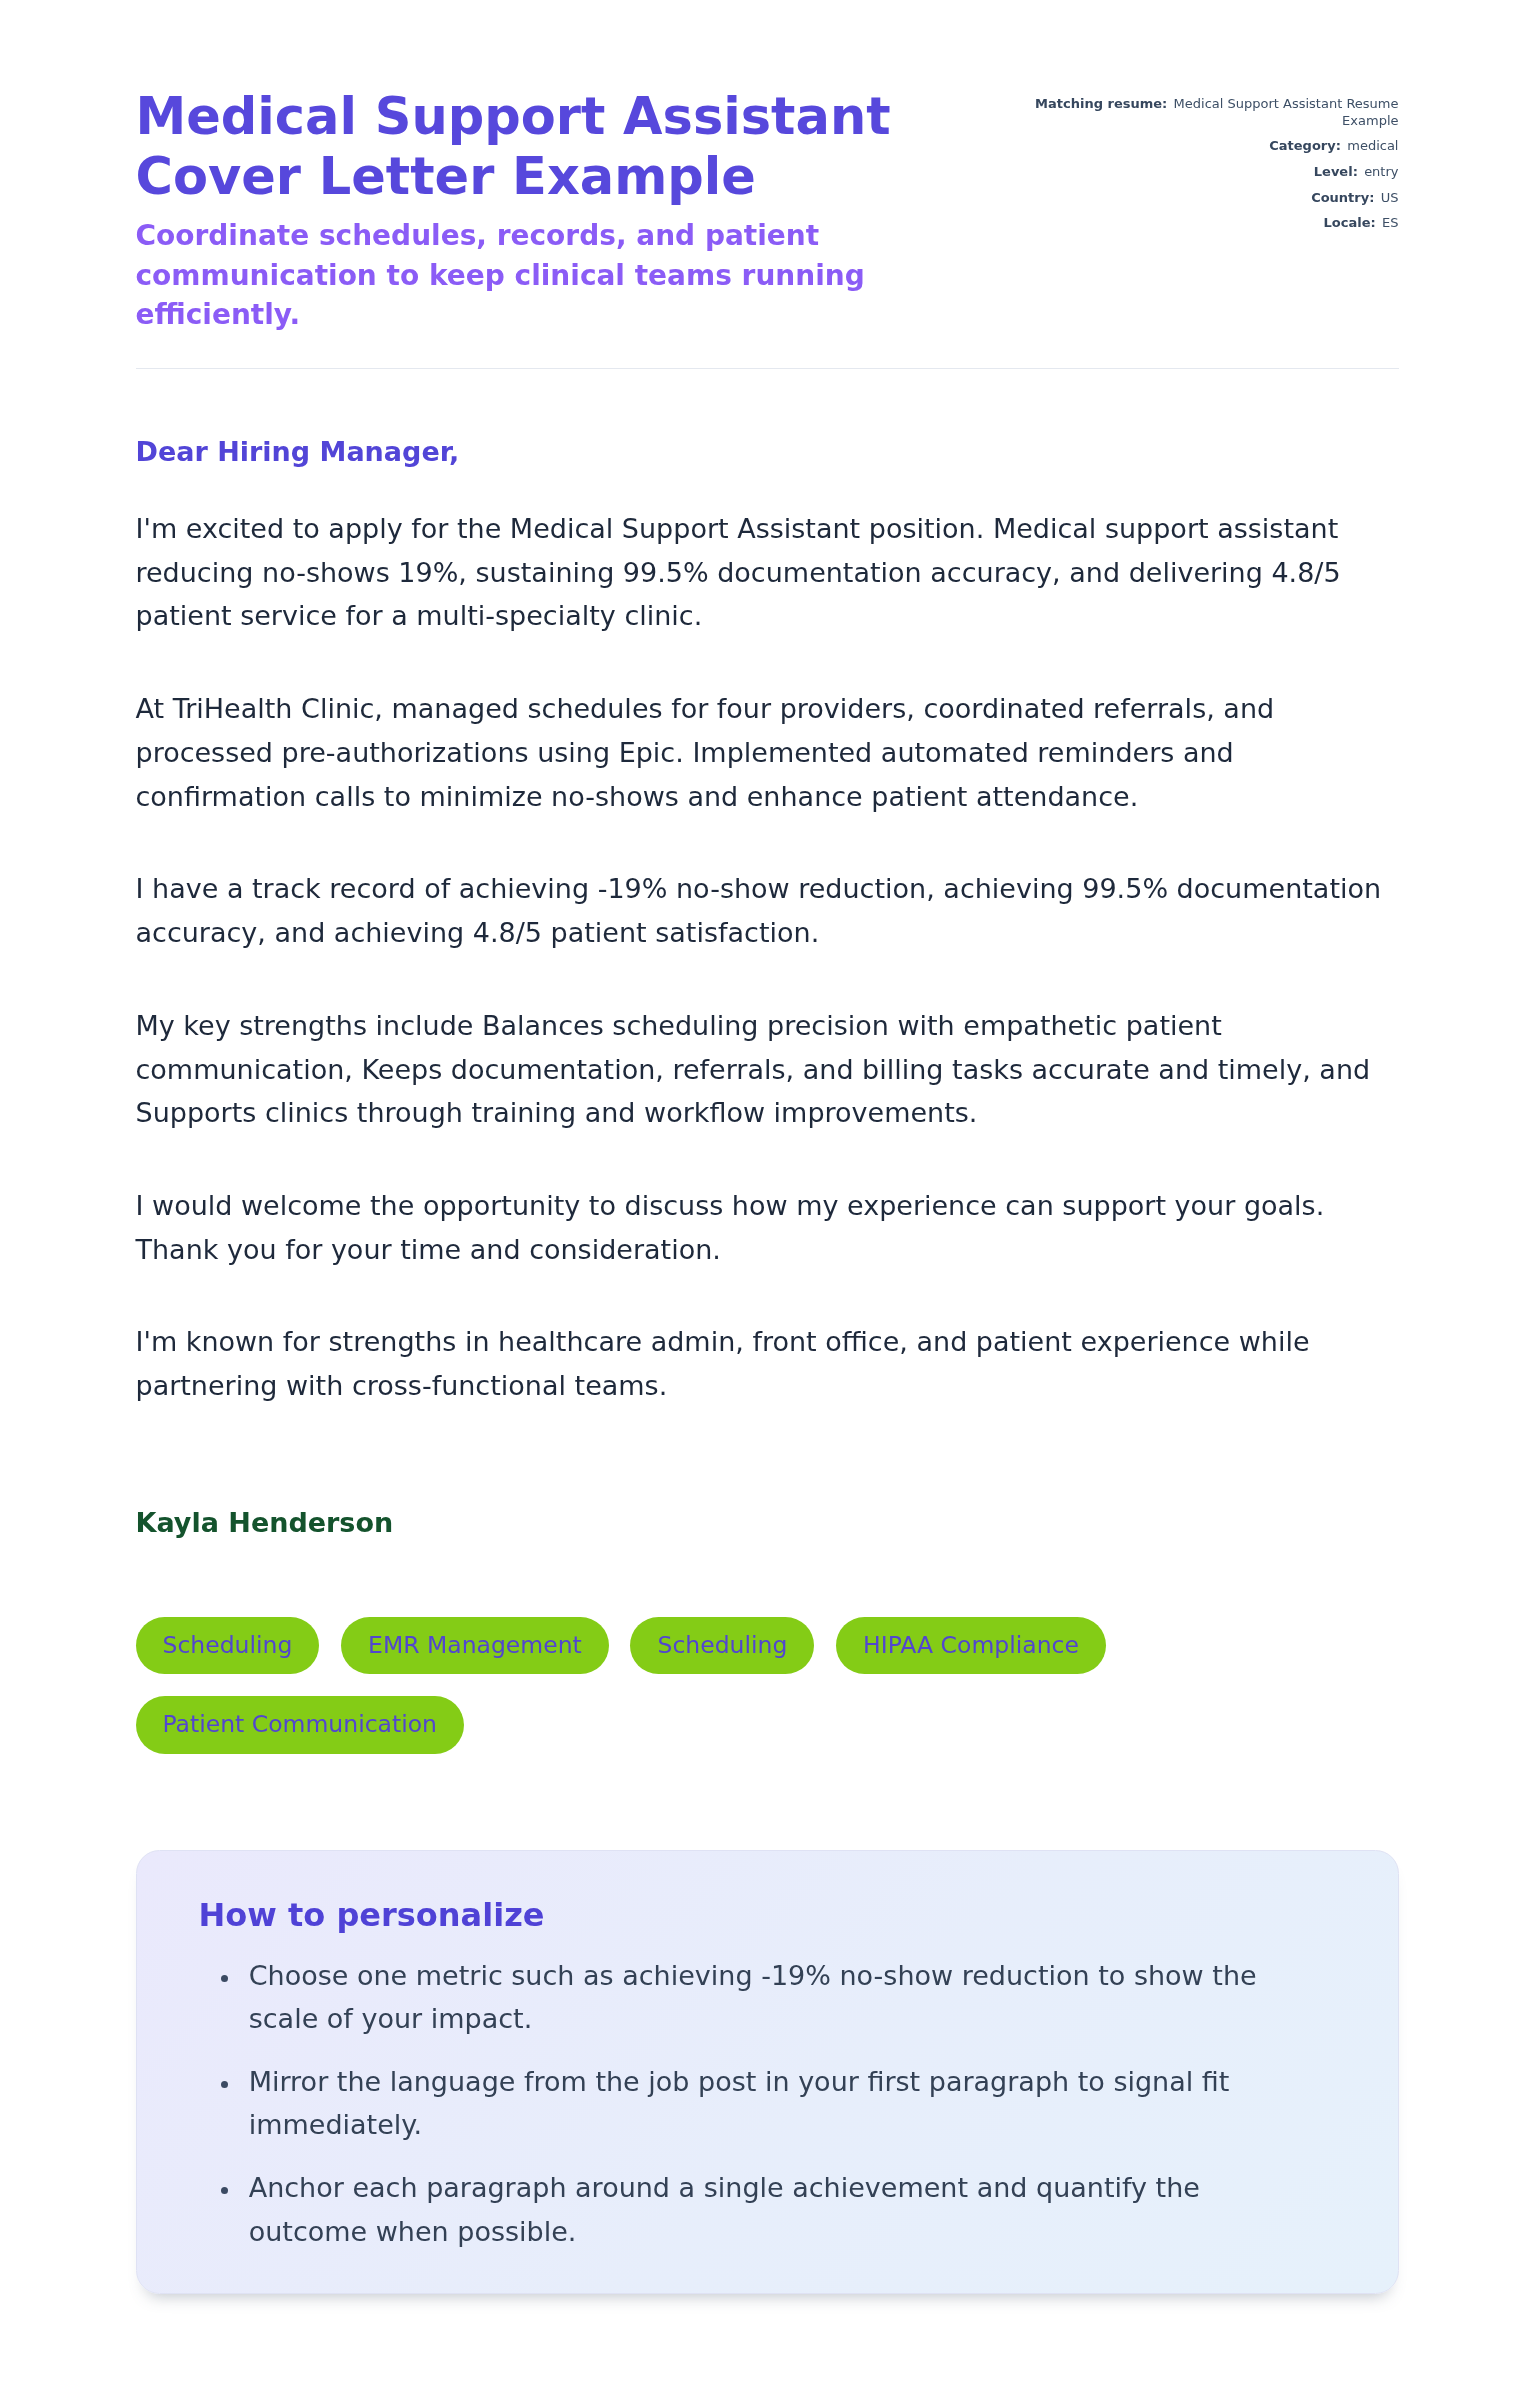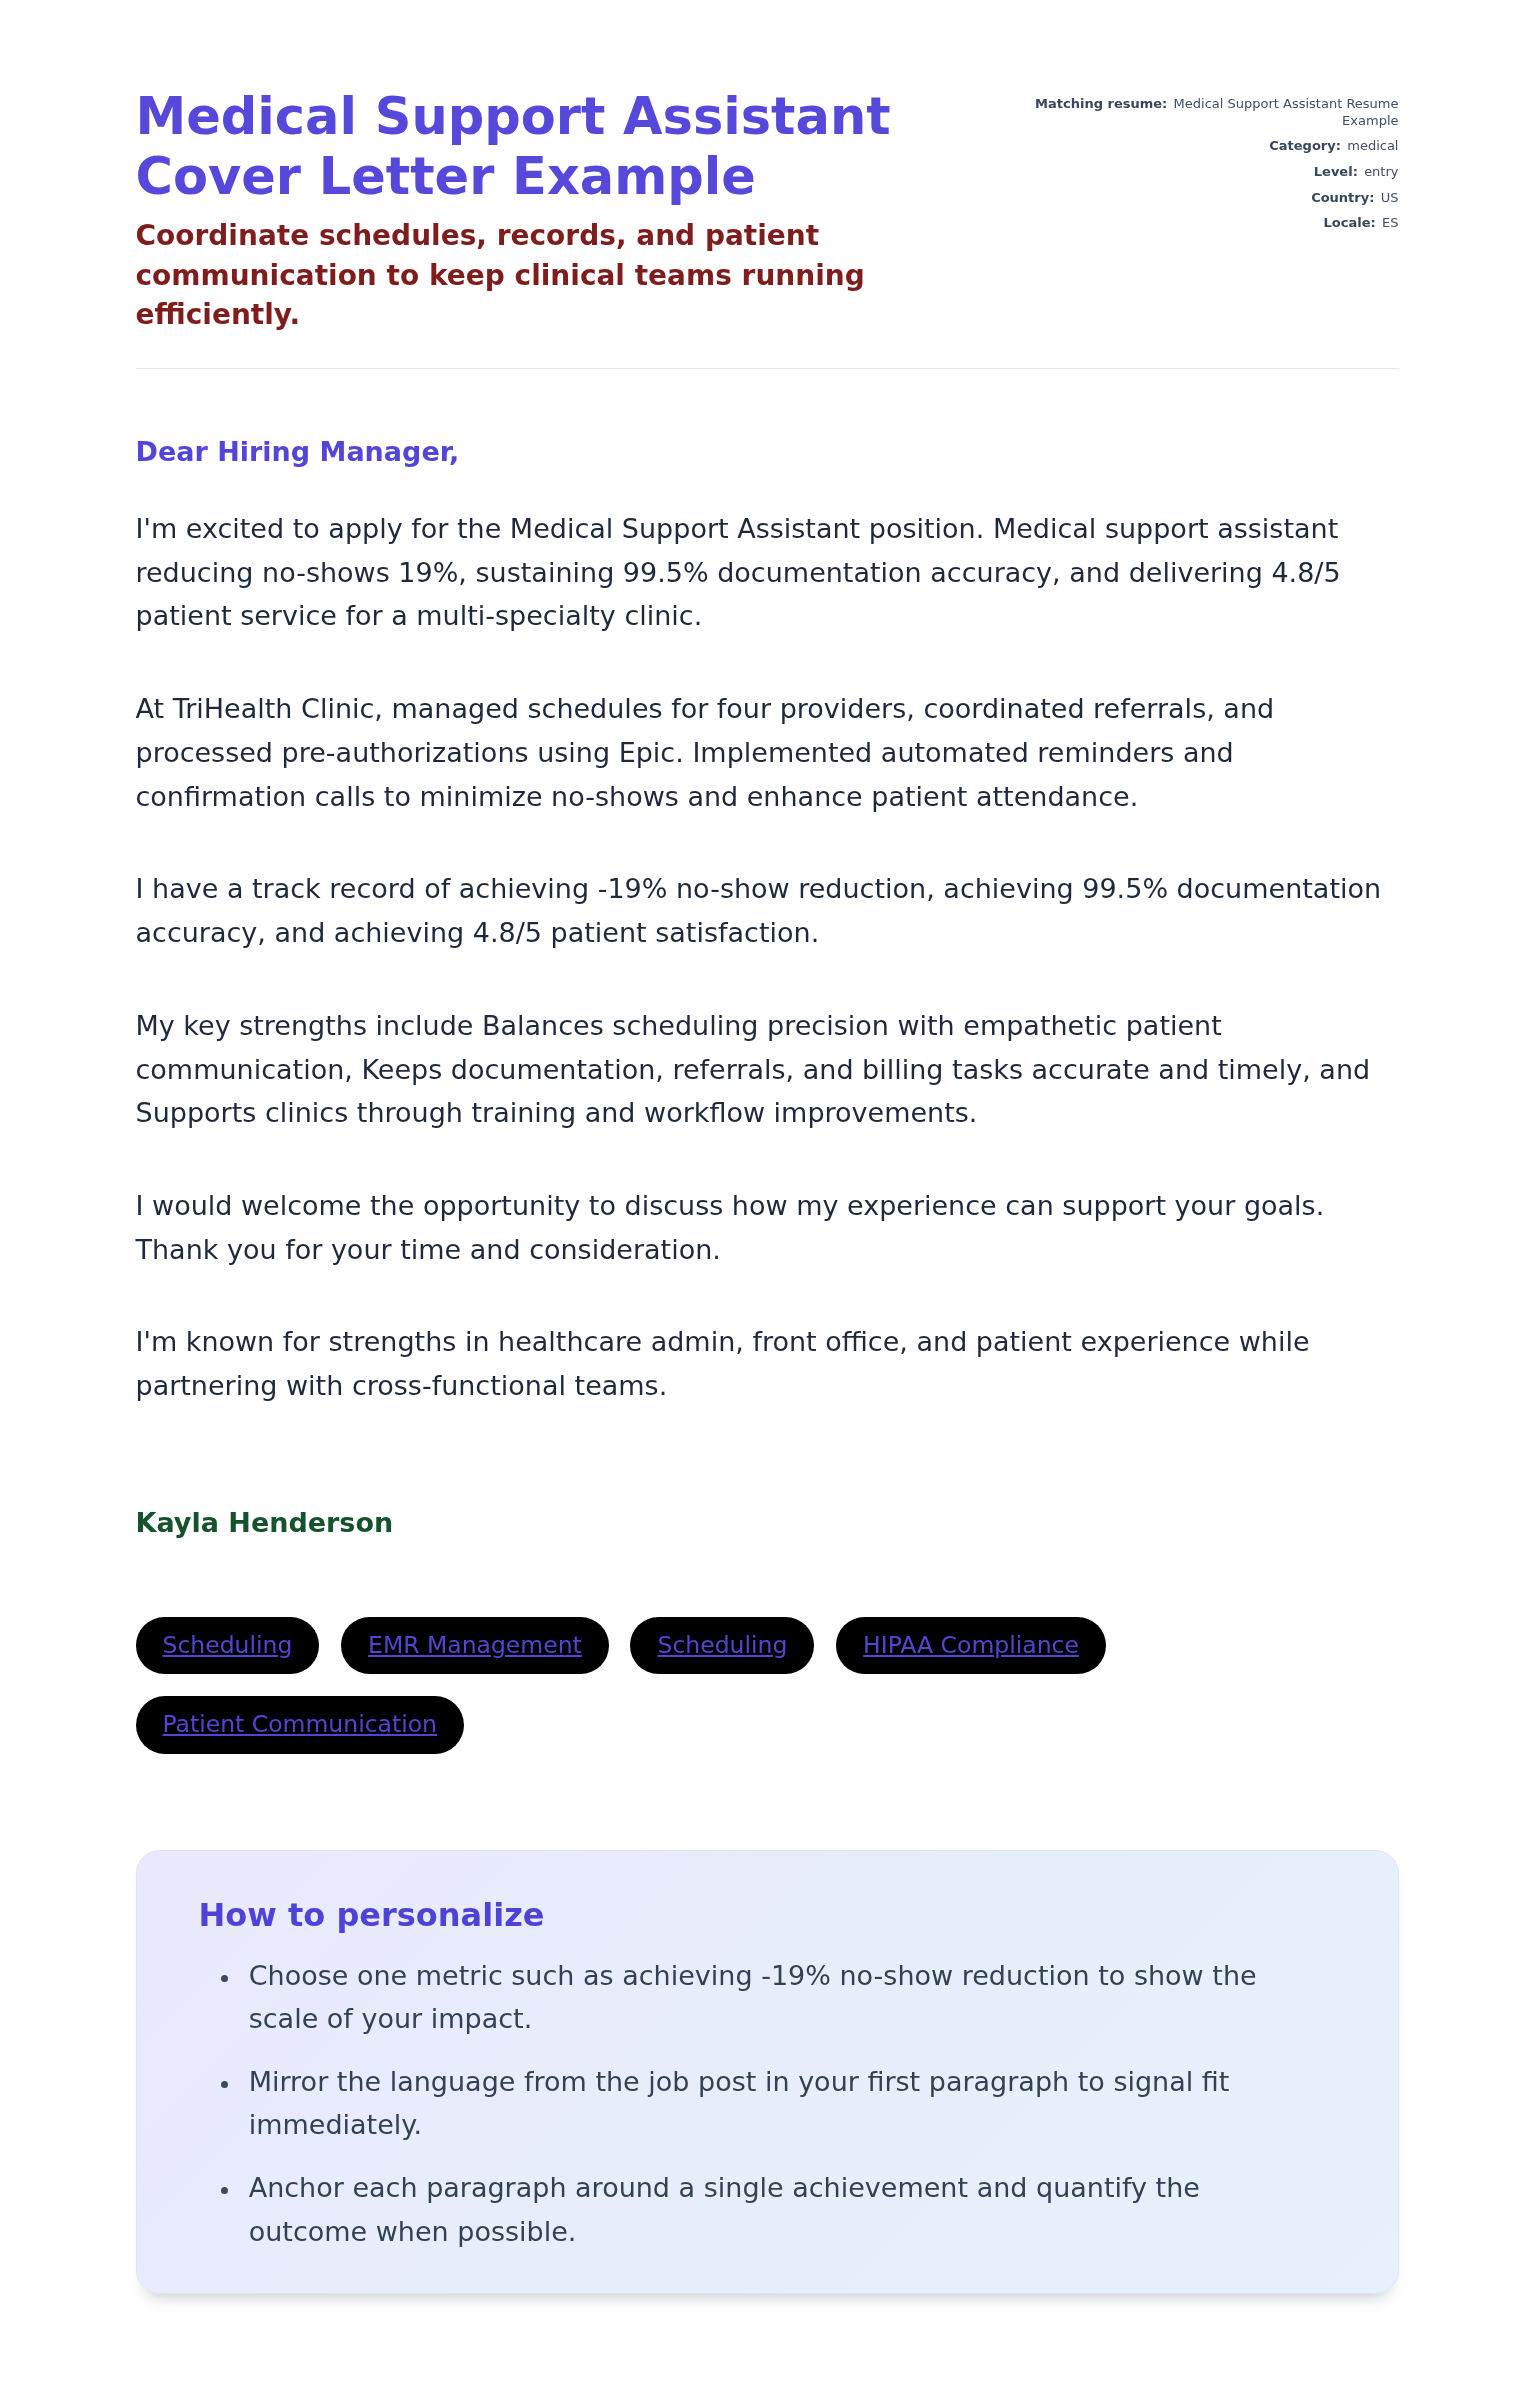--- a/index.html
+++ b/index.html
@@ -21,21 +21,21 @@
     font-size: 51px;
     line-height: 1.18;
     font-weight: bold;
     color: #5748dc;
   }
   .page-subtitle {
     margin-top: 9px;
     font-size: 28px;
     line-height: 1.4;
     font-weight: bold;
-    color: #7f1d1d;
+    color: #8b5cf6;
   }
   .meta {
     flex-shrink: 0;
     width: 372px;
     padding-top: 9px;
     text-align: right;
     font-size: 13px;
     line-height: 1.28;
     color: #3d4f66;
   }
@@ -59,28 +59,27 @@
   }
   .letter-body p:first-of-type { margin-top: 40px; }
 
   .sig-name { margin-top: 99px; font-size: 27px; font-weight: bold; color: #14532d; }
   .sig-title { margin-top: 12.6px; font-size: 27px; color: #4a5568; }
 
   
   .tags { margin-top: 79px; display: flex; flex-wrap: wrap; gap: 21.7px; }
   .tag {
     display: inline-block;
-    background: #000000;
+    background: #84cc16;
     color: #5246d0;
     font-size: 23.5px;
     line-height: 1;
     padding: 17px 27px;
     border-radius: 9023px;
     cursor: default;
-    text-decoration: underline;
   }
 
   
   .tips {
     margin-top: 96px;
     background: linear-gradient(135deg, #eae9fc 0%, #e7eefb 55%, #e6f1fb 100%);
     border: 0.9px solid #dfe2f4;
     border-radius: 23.5px;
     padding: 45px 62px 40px;
     box-shadow: 0 12.6px 16px -10.8px rgba(71, 85, 105, 0.35);

